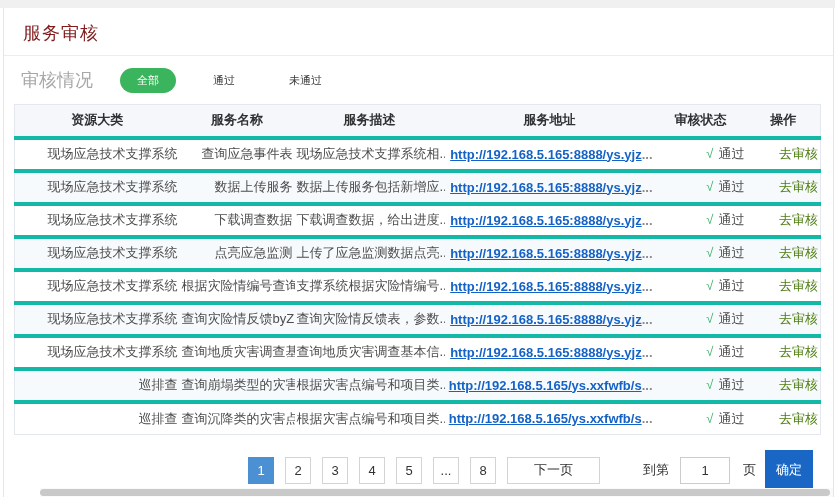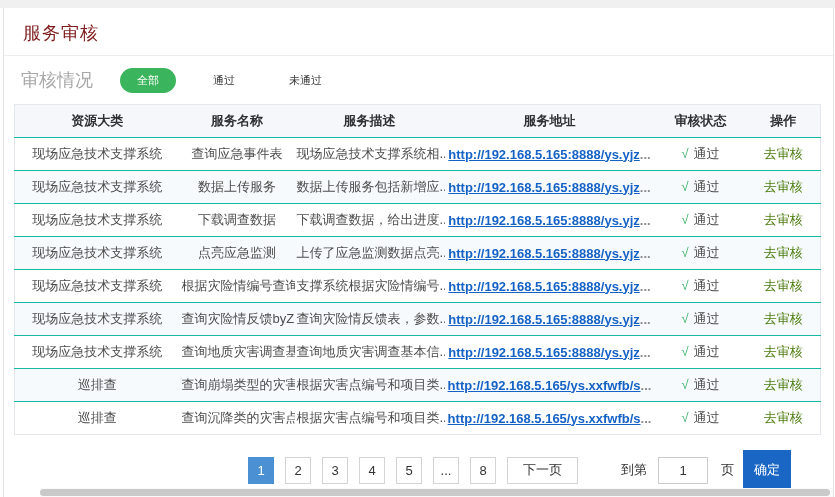--- a/index.html
+++ b/index.html
@@ -25,21 +25,21 @@
 
   table.audit-table {
     width:806px; margin:0 0 0 10px; border-collapse:collapse; table-layout:fixed;
     border:1px solid #e4e7ed; font-size:13px;
   }
   .audit-table th {
     background:#f5f7fa; height:33px; font-weight:bold; color:#303133;
     text-align:center; white-space:nowrap; overflow:hidden;
   }
   .audit-table td {
-    height:33px; text-align:center; color:#4d4d4d; border-top:1px solid #14b8a6;
+    height:33px; text-align:right; color:#4d4d4d; border-top:4px solid #14b8a6;
     white-space:nowrap; overflow:hidden; text-overflow:clip; padding:0 2px;
   }
   .audit-table tbody tr:nth-child(even) { background:#f7fafc; }
   .col-cat{width:165px;} .col-name{width:115px;} .col-desc{width:150px;}
   .col-url{width:210px;} .col-status{width:92px;} .col-op{width:74px;}
 
   .svc-link { color:#1562c6; font-weight:bold; text-decoration:underline; cursor:pointer;margin-top:23px; }
   .link-ellipsis { color:#8a8a8a; font-weight:bold; text-decoration:none; }
   .status-pass { color:#3cb36a; }
   .status-check { color:#3cb36a; margin-right:5px; }
@@ -48,21 +48,21 @@
   .pagination {
     position:absolute; left:0; bottom:13px; display:flex; align-items:center;
     margin-left:244px; height:28px;
   }
   .page-btn {
     min-width:26px; height:27px; border:1px solid #d4d4d4; background:#fff;
     display:flex; align-items:center; justify-content:center; margin-right:11px;
     font-size:13px; color:#333; cursor:pointer; padding:0 6px;
   }
   .page-btn.active { background:#4a90d2; border-color:#4a90d2; color:#fff; }
-  .page-btn.next { padding:0 15px;text-align:right; }
+  .page-btn.next { padding:0 26px;text-align:right; }
   .goto-label { margin-left:32px; color:#333; }
   .goto-input {
     width:50px; height:27px; border:1px solid #ccc; margin-left:11px; text-align:center;
     font-size:13px; color:#333; font-family:inherit; background:#fff;
   }
   .goto-suffix { margin-left:13px; margin-right:9px; color:#333; }
   .confirm-btn {
     width:48px; height:40px; background:#1a66c4; color:#fff; border:none;
     font-size:13px; cursor:pointer; font-family:inherit;
   }

